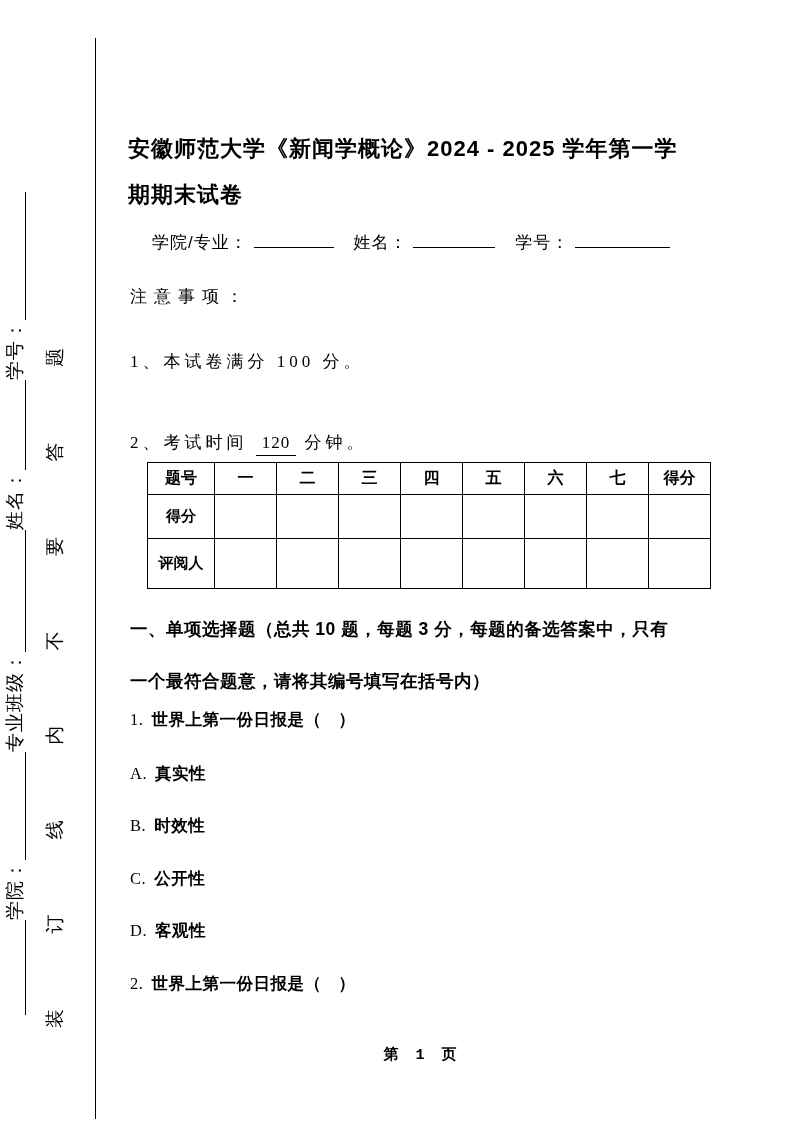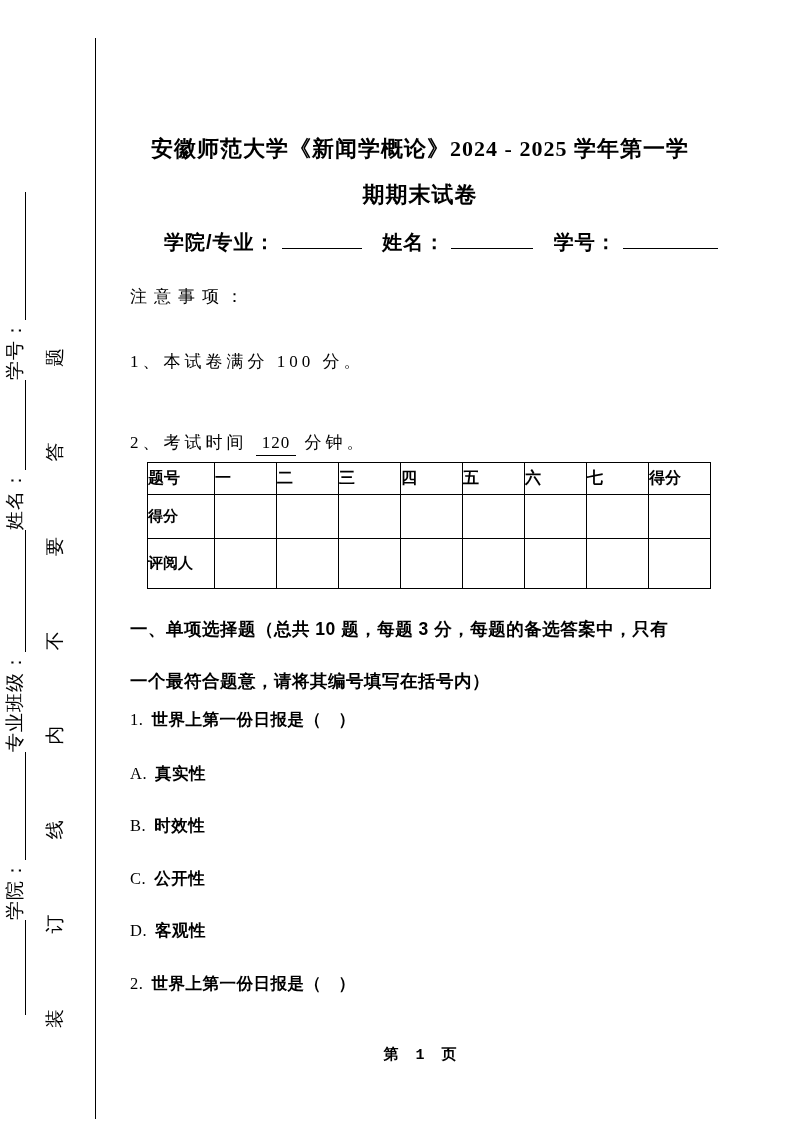--- a/index.html
+++ b/index.html
@@ -20,43 +20,43 @@
   .rot-fields{ left:30px; top:985px; width:890px; height:30px; font-size:19px; }
   .rot-fields .lbl{ line-height:30px; letter-spacing:1px; }
   .rblank{ display:inline-block; height:25px; border-bottom:1.6px solid #000; }
   .rb1{width:95px;} .rb2{width:108px;} .rb3{width:122px;} .rb4{width:90px;} .rb5{width:128px;}
   .rot-seal{ left:70px; top:998px; width:680px; height:30px; font-size:19px;
              justify-content:space-between; }
   .rot-seal span{ line-height:30px; }
   
   .abs{ position:absolute; }
   .title{
-    left:128px; top:126px; width:584px; text-align:center;
-    font-family:Liberation Serif, serif;
+    left:128px; top:126px; width:584px; 
+    font-family:Liberation Sans, sans-serif;
     font-weight:bold; font-size:22px; line-height:46px; letter-spacing:1px;
   }
   .fields-line{
-    left:164px; top:230px; font-size:20px; line-height:24px; font-weight:bold;
+    left:152px; top:230px; font-size:17px; line-height:24px; font-weight:normal;
     font-family:"Liberation Sans","DejaVu Sans",sans-serif; letter-spacing:1px;
   }
   .fblank{ display:inline-block; height:17px; border-bottom:1.8px solid #000;
            vertical-align:baseline; margin:0 14px 0 6px; }
   .fb1{width:80px;} .fb2{width:82px;} .fb3{width:95px; margin-right:0;}
   .notice-head{ left:130px; top:285px; font-size:17px; line-height:24px; letter-spacing:7px; }
   .note{ left:130px; font-size:17px; line-height:24px; letter-spacing:4px; }
   .note1{ top:350px; } .note2{ top:412px;margin-top:19px; }
   .score-underline{ display:inline-block; padding:0 6px; border-bottom:1.5px solid #000;
                     letter-spacing:1px; }
   
   table.score{
     position:absolute; left:147px; top:462px;
     border-collapse:collapse; table-layout:fixed; width:563px;
     font-family:"Liberation Sans","DejaVu Sans",sans-serif;
   }
-  table.score th, table.score td{ border:1.5px solid #000; padding:0; text-align:left; }
+  table.score th, table.score td{ border:1.5px solid #000; padding:0; text-align:center; }
   table.score .hrow th{ height:31px; font-size:16px; font-weight:bold; }
   table.score .r2 th, table.score .r2 td{ height:43px; }
   table.score .r3 th, table.score .r3 td{ height:49px; }
   table.score .rowlbl{ font-size:15px; font-weight:bold; }
   
   .section-head{
     left:130px; top:603px; width:584px;
     font-family:"Liberation Sans","DejaVu Sans",sans-serif;
     font-weight:bold; font-size:17.5px; line-height:52px; letter-spacing:0.5px;
   }

